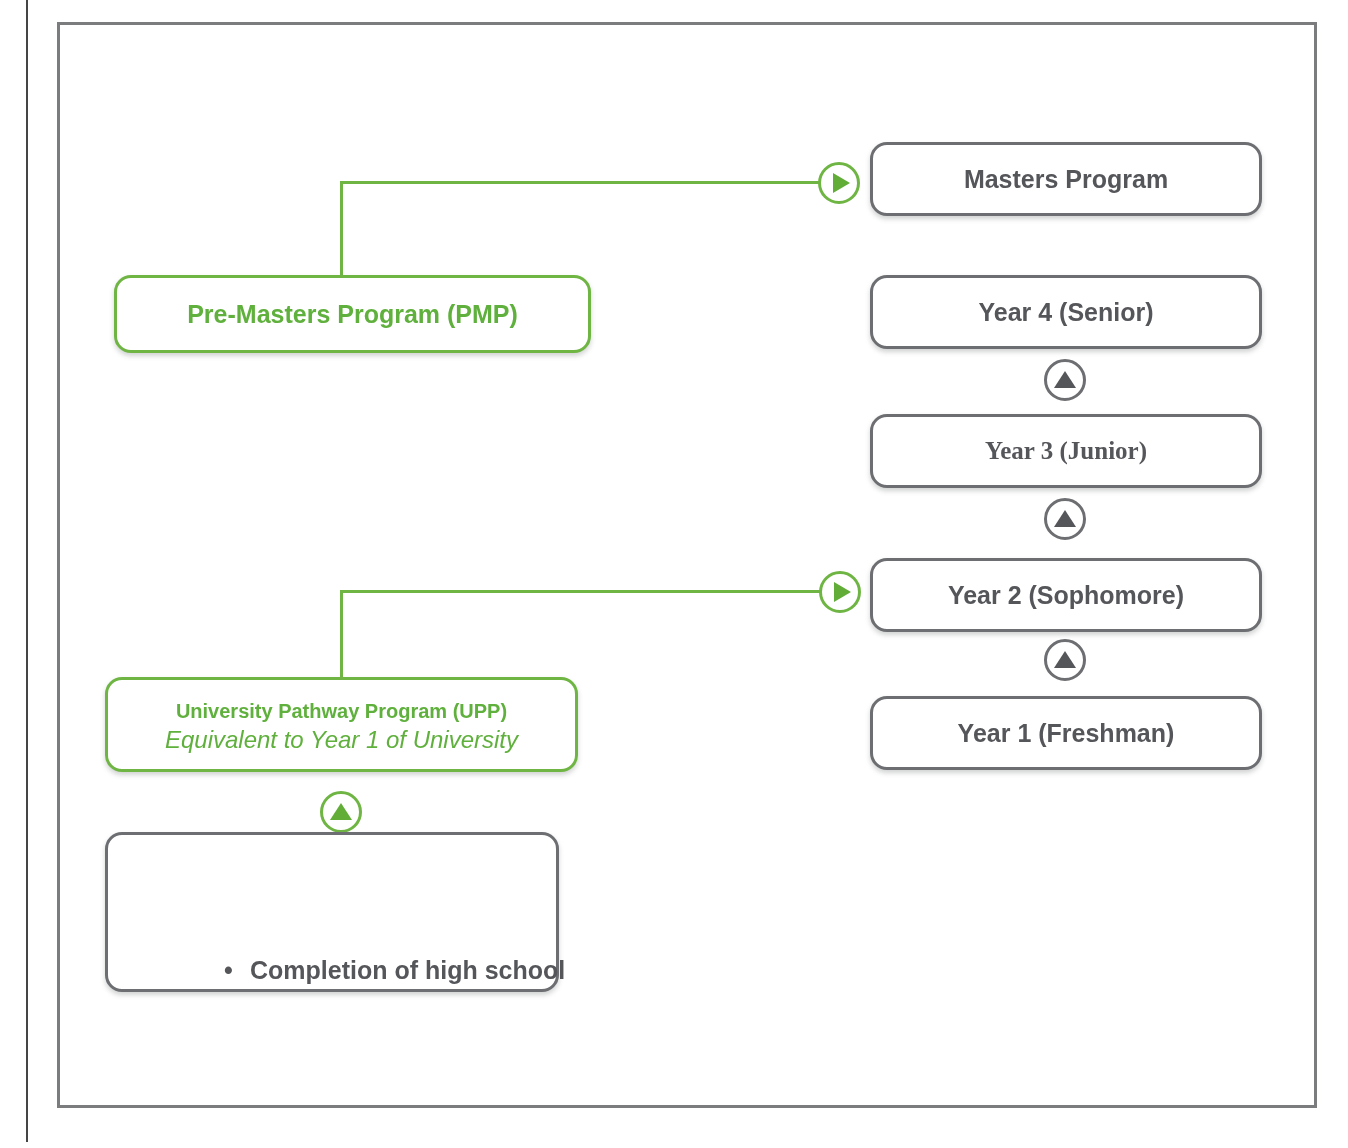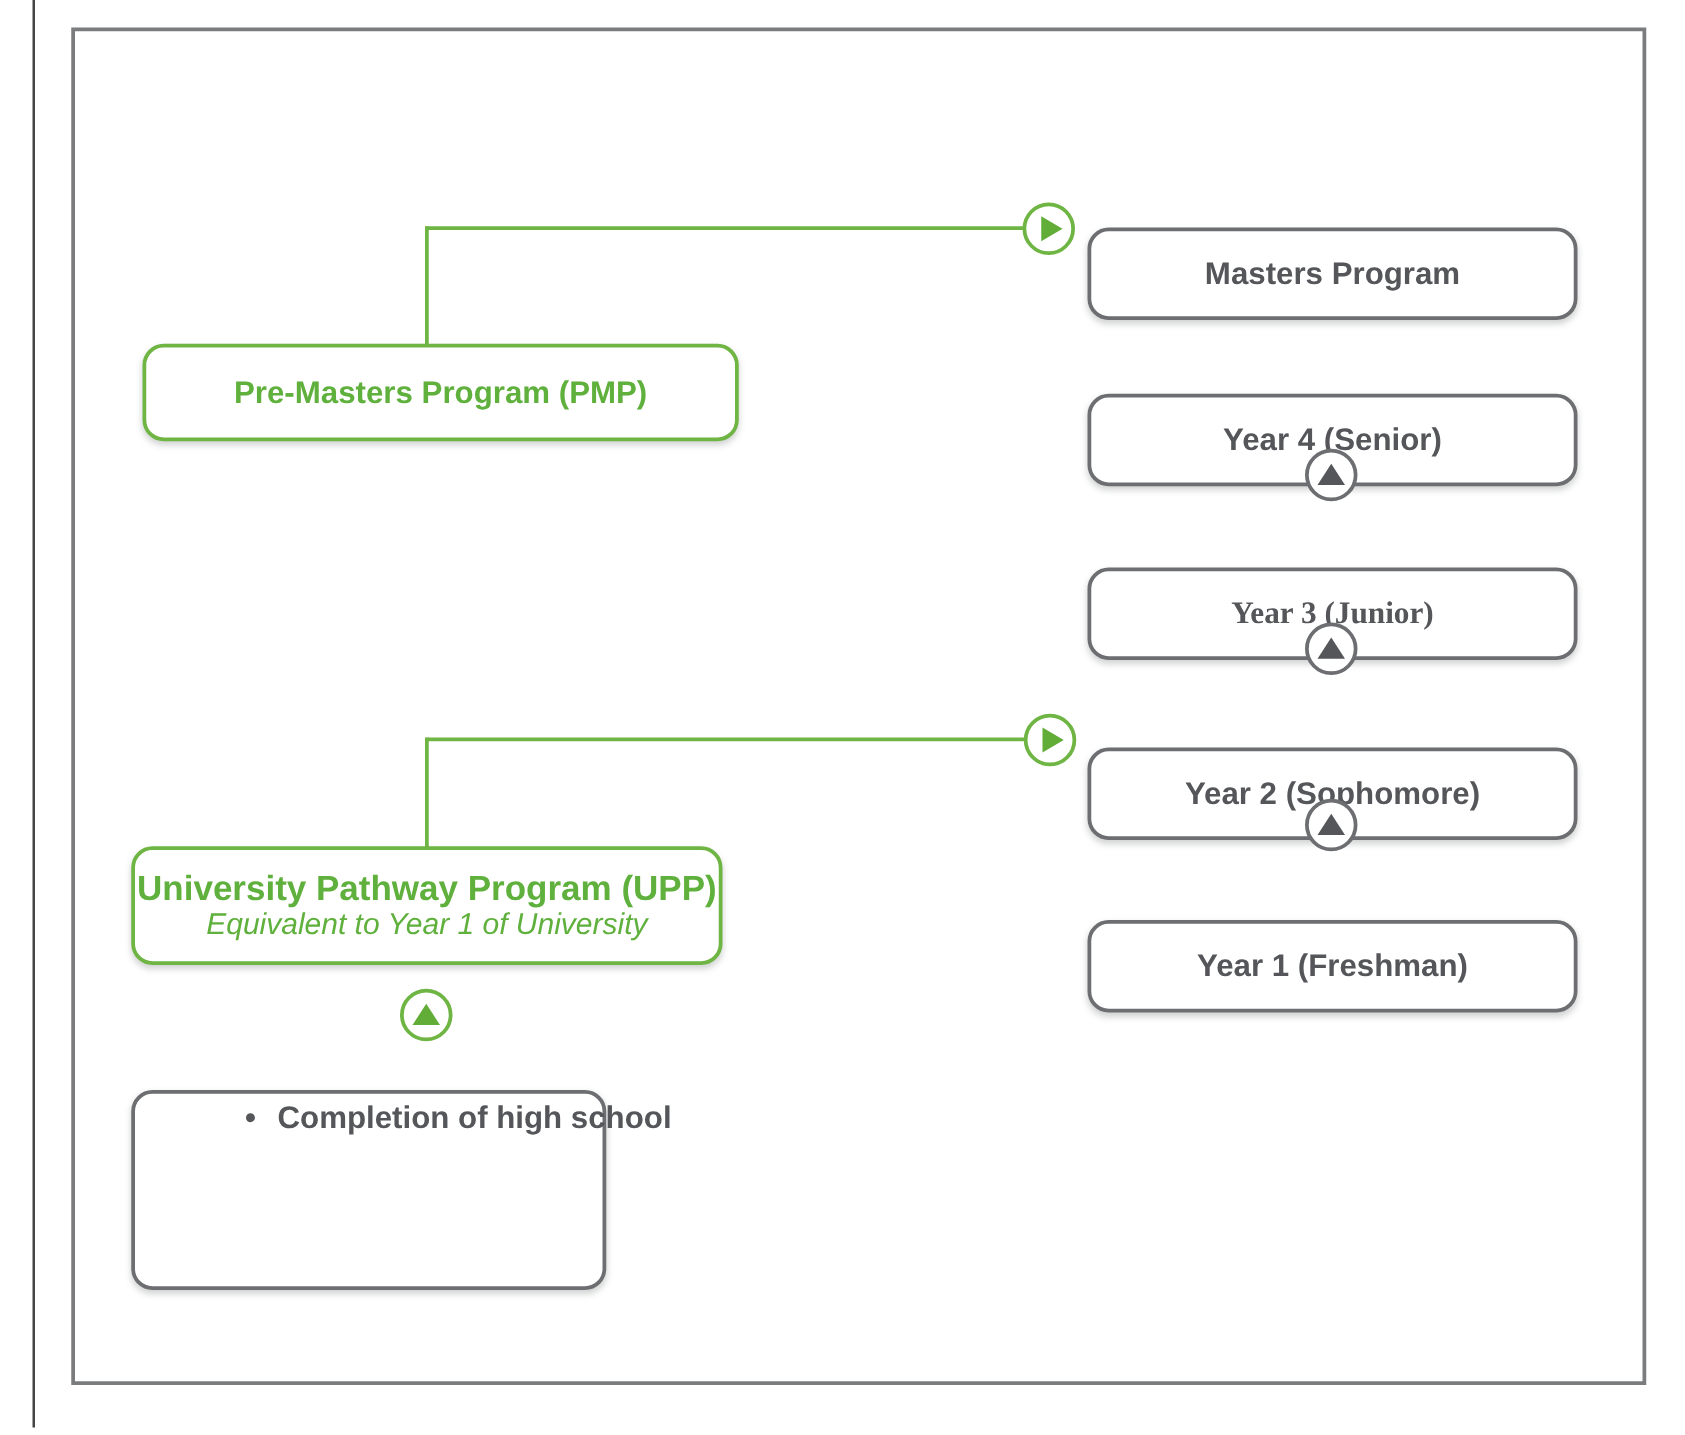--- a/index.html
+++ b/index.html
@@ -45,47 +45,47 @@
     align-items: center;
     justify-content: center;
     text-align: center;
     box-shadow: 0 3px 5px rgba(90, 92, 95, 0.28);
   }
   .gray-box {
     border: 3px solid var(--gray-border, #6d6e71);
     color: var(--text-gray, #55565a);
     font-weight: bold;
     font-size: 25px;
-    margin-top: 40px;
   }
   .green-box {
     border: 3px solid var(--green, #6fb544);
     color: var(--green-text, #5fb03c);
     font-weight: bold;
   }
 
   
   .level-box { left: 870px; width: 392px; height: 74px; }
   .level-0 { top: 142px; }
   .level-1 { top: 275px; }
   .level-2 { top: 414px; font-family: Liberation Serif, serif; }
   .level-3 { top: 558px; justify-content: center; }
   .level-4 { top: 696px; }
 
   
   .pmp-box { left: 103px; top: 275px; width: 477px; height: 78px; font-size: 25px; margin-left: 11px; }
   .upp-box { left: 105px; top: 677px; width: 473px; height: 95px; }
-  .upp-title { font-size: 28px; font-weight: bold; line-height: 30px; }
+  .upp-title { font-size: 20px; font-weight: bold; line-height: 30px; }
   .upp-subtitle { font-size: 24px; font-style: italic; font-weight: normal; line-height: 27px; }
 
   .req-box {
-    left: 105px; top: 832px; width: 380px; height: 160px;
+    left: 105px; top: 832px; width: 454px; height: 160px;
     align-items: flex-start;
-    justify-content: flex-start;
+    justify-content: flex-end;
     text-align: left;
+    padding-left: 28px;
   }
   .req-list {
     list-style: none;
     margin: 0;
     padding: 0 0 0 88px;
     font-size: 25px;
     font-weight: bold;
     color: var(--text-gray, #55565a);
   }
   .req-list li {

